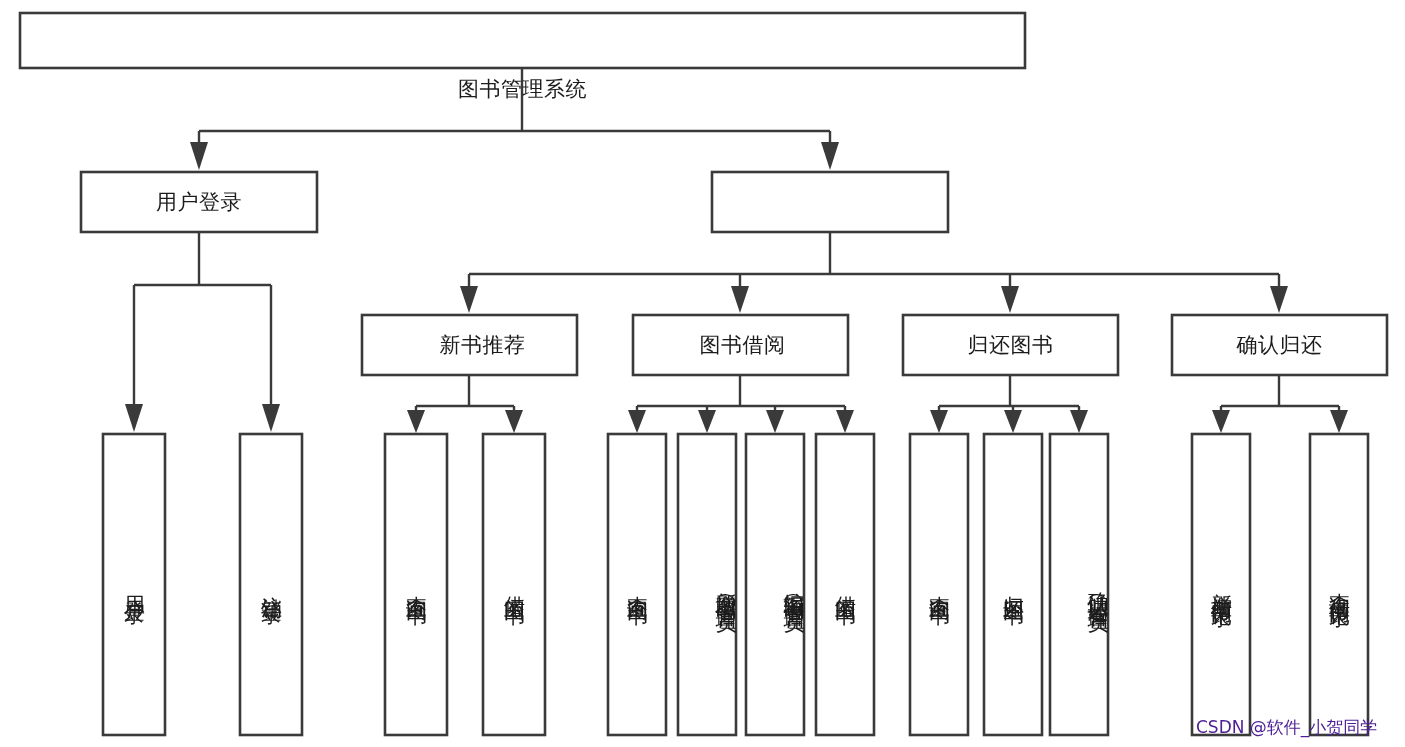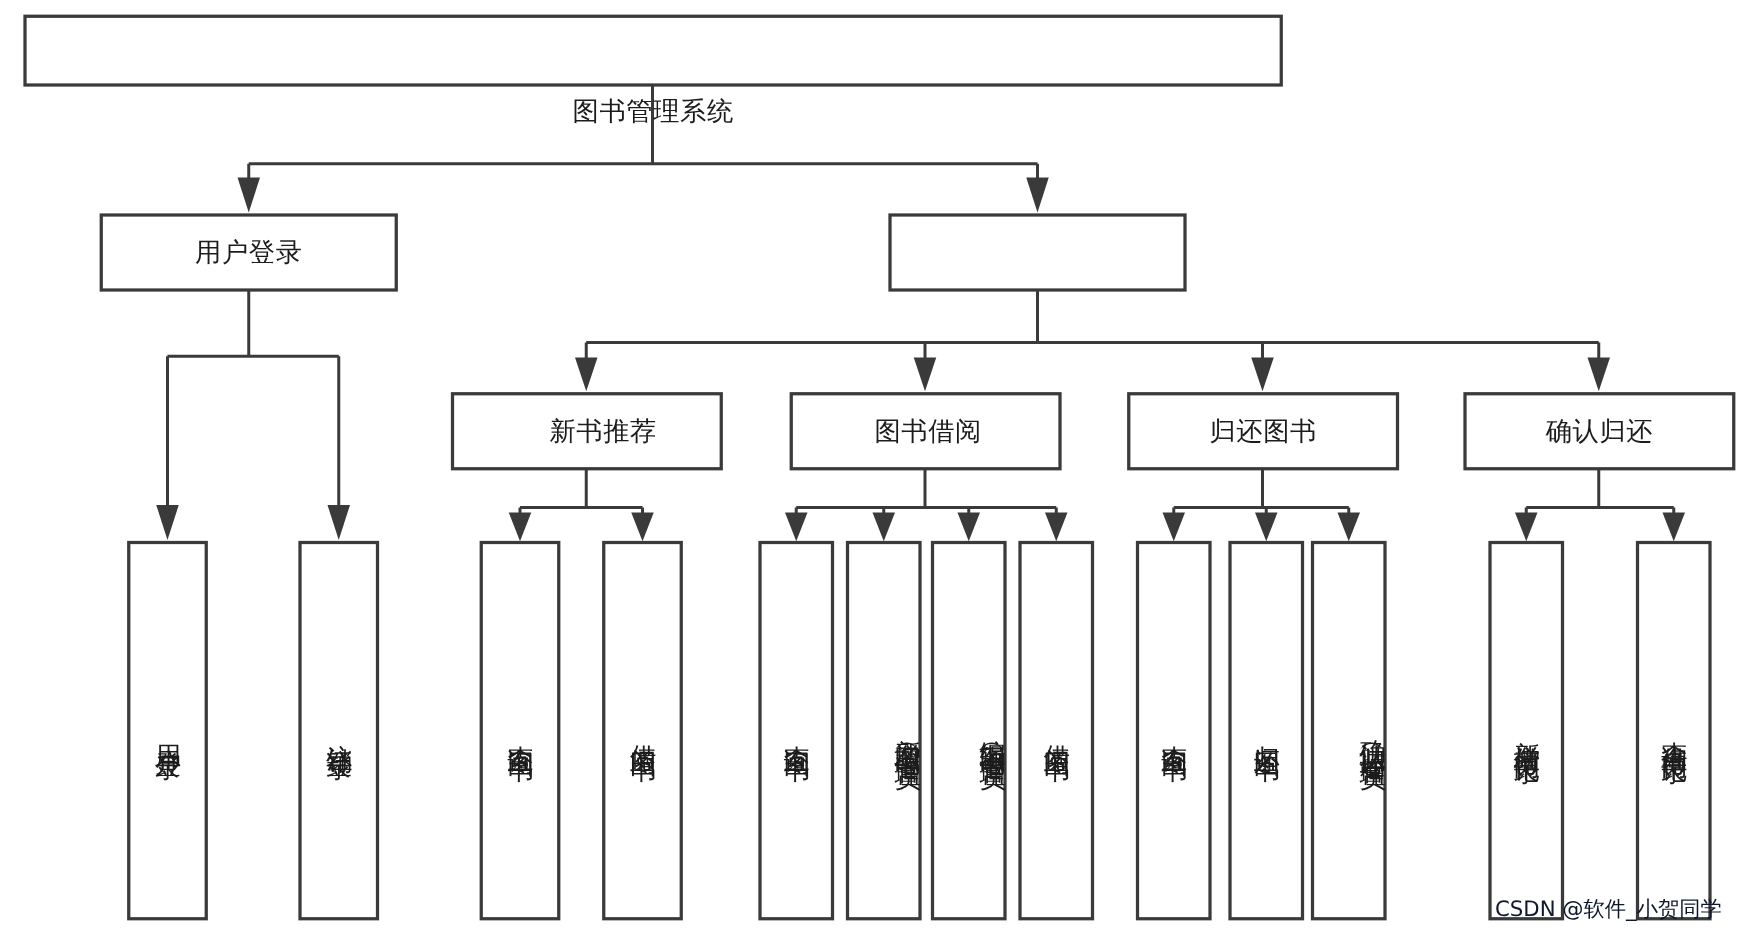--- a/index.html
+++ b/index.html
@@ -66,21 +66,21 @@
     color: #1c1c1c;
     letter-spacing: 3px;
     line-height: 1;
     white-space: nowrap;
     pointer-events: none;
     font-family: "DejaVu Sans", "Liberation Sans", sans-serif;
   }
   .watermark {
     position: absolute;
     font-size: 17px;
-    color: #0f172a;
+    color: #4c1d95;
     white-space: nowrap;
     font-family: "DejaVu Sans", "Liberation Sans", sans-serif;
   }
 </style>
 </head>
 <body>
 
 <div id="diagram-root">
 
   <svg id="diagram-svg" viewBox="0 0 1405 747">

